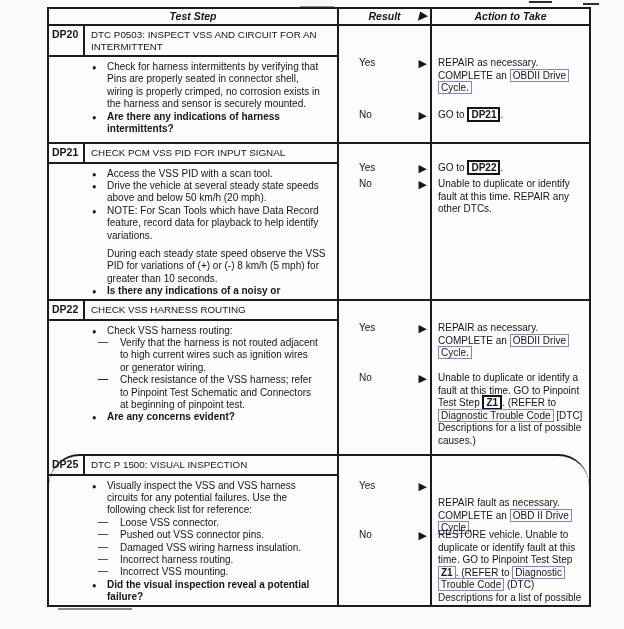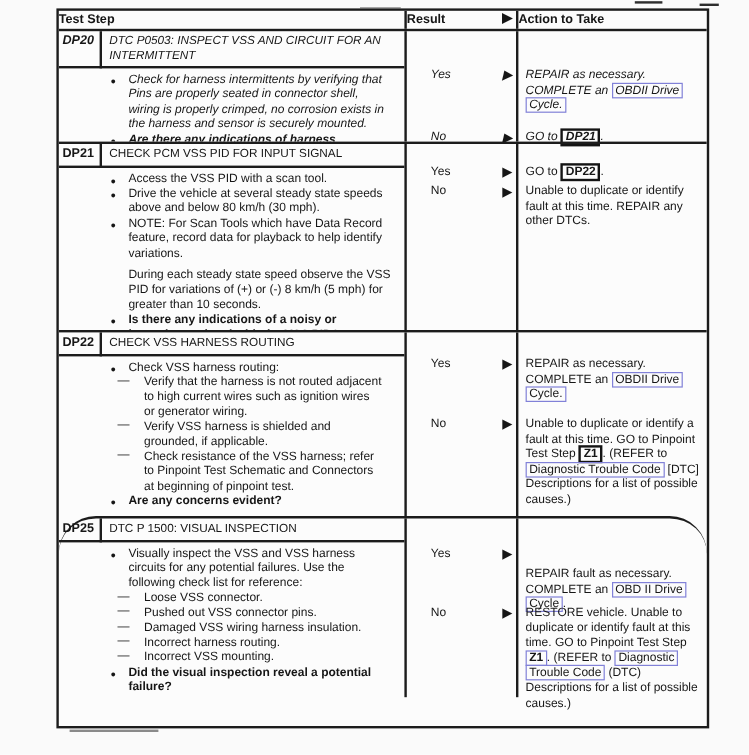--- a/index.html
+++ b/index.html
@@ -23,21 +23,21 @@
     overflow:hidden;
     background:#fcfcfc;
   }
 
   
   .thead {
     display:grid; grid-template-columns:288px 95px 1fr;
     flex:0 0 15px; height:15px;
     font-weight:bold; font-size:10.5px; line-height:13px;
   }
-  .th { padding-top:1px; }
+  .th { text-align:center; padding-top:1px;font-style:italic; }
   .th-result { border-left:2px solid #1c1c1c; border-right:2px solid #1c1c1c; position:relative; }
   .th-result .hdr-arrow {
     position:absolute; right:3px; top:0px;
     font-size:11px; line-height:13px;
   }
 
   
   .dp-section {
     display:grid;
     grid-template-columns:36px 252px 95px 1fr;
@@ -117,60 +117,60 @@
 
     <div class="thead">
       <div class="th">Test Step</div>
       <div class="th th-result">
         <span>Result</span>
         <span class="hdr-arrow">▶</span>
       </div>
       <div class="th">Action to Take</div>
     </div>
 
-    <div style="display:contents"><section class="dp-section" style="height: 94px; font-style: italic;">
+    <div style="display:contents"><section class="dp-section" style="height: 118px;">
           <div class="dp-cell">DP20</div>
           <div class="title-cell">DTC P0503: INSPECT VSS AND CIRCUIT FOR AN INTERMITTENT</div>
           <div class="body-cell">
             <div class="step bullet"><span class="marker">●</span><span class="step-text">Check for harness intermittents by verifying that Pins are properly seated in connector shell, wiring is properly crimped, no corrosion exists in the harness and sensor is securely mounted.</span></div>
             <div class="step bullet_bold"><span class="marker">●</span><span class="step-text">Are there any indications of harness intermittents?</span></div>
           </div>
           <div class="result-cell">
             <div class="res-entry" style="top: 31px;"><span class="res-label">Yes</span><span class="res-arrow">▶</span></div>
             <div class="res-entry" style="top: 83px;"><span class="res-label">No</span><span class="res-arrow">▶</span></div>
           </div>
           <div class="action-cell">
             <div class="act-entry" style="top: 31px;"><span>REPAIR as necessary. COMPLETE an </span><span class="ref-box ref-blue">OBDII Drive Cycle.</span></div>
             <div class="act-entry" style="top: 83px;"><span>GO to </span><span class="ref-box ref-black">DP21</span><span>.</span></div>
           </div>
         </section><section class="dp-section" style="height: 157px;">
           <div class="dp-cell">DP21</div>
           <div class="title-cell">CHECK PCM VSS PID FOR INPUT SIGNAL</div>
           <div class="body-cell">
             <div class="step bullet"><span class="marker">●</span><span class="step-text">Access the VSS PID with a scan tool.</span></div>
-            <div class="step bullet"><span class="marker">●</span><span class="step-text">Drive the vehicle at several steady state speeds above and below 80 km/h (30 mph).</span></div>
+            <div class="step bullet"><span class="marker">●</span><span class="step-text">Drive the vehicle at several steady state speeds above and below 50 km/h (20 mph).</span></div>
             <div class="step bullet"><span class="marker">●</span><span class="step-text">NOTE: For Scan Tools which have Data Record feature, record data for playback to help identify variations.</span></div>
             <div class="step text"><span class="step-text">During each steady state speed observe the VSS PID for variations of (+) or (-) 8 km/h (5 mph) for greater than 10 seconds.</span></div>
             <div class="step bullet_bold"><span class="marker">●</span><span class="step-text">Is there any indications of a noisy or intermittent signal with the VSS PID?</span></div>
           </div>
           <div class="result-cell">
             <div class="res-entry" style="top: 18px;"><span class="res-label">Yes</span><span class="res-arrow">▶</span></div>
             <div class="res-entry" style="top: 34px;"><span class="res-label">No</span><span class="res-arrow">▶</span></div>
           </div>
           <div class="action-cell">
             <div class="act-entry" style="top: 18px;"><span>GO to </span><span class="ref-box ref-black">DP22</span><span>.</span></div>
             <div class="act-entry" style="top: 34px;"><span>Unable to duplicate or identify fault at this time. REPAIR any other DTCs.</span></div>
           </div>
         </section><section class="dp-section" style="height: 155px;">
           <div class="dp-cell">DP22</div>
           <div class="title-cell">CHECK VSS HARNESS ROUTING</div>
           <div class="body-cell">
             <div class="step bullet"><span class="marker">●</span><span class="step-text">Check VSS harness routing:</span></div>
             <div class="step dash"><span class="marker">—</span><span class="step-text">Verify that the harness is not routed adjacent to high current wires such as ignition wires or generator wiring.</span></div>
-            <div class="step dash"><span class="marker">—</span><span class="step-text">Verify VSS harness is shielded and grounded, if applicable.</span></div>
+            <div class="step dash"><span class="marker">—</span></div>
             <div class="step dash"><span class="marker">—</span><span class="step-text">Check resistance of the VSS harness; refer to Pinpoint Test Schematic and Connectors at beginning of pinpoint test.</span></div>
             <div class="step bullet_bold"><span class="marker">●</span><span class="step-text">Are any concerns evident?</span></div>
           </div>
           <div class="result-cell">
             <div class="res-entry" style="top: 21px;"><span class="res-label">Yes</span><span class="res-arrow">▶</span></div>
             <div class="res-entry" style="top: 71px;"><span class="res-label">No</span><span class="res-arrow">▶</span></div>
           </div>
           <div class="action-cell">
             <div class="act-entry" style="top: 21px;"><span>REPAIR as necessary. COMPLETE an </span><span class="ref-box ref-blue">OBDII Drive Cycle.</span></div>
             <div class="act-entry" style="top: 71px;"><span>Unable to duplicate or identify a fault at this time. GO to Pinpoint Test Step </span><span class="ref-box ref-black">Z1</span><span>. (REFER to </span><span class="ref-box ref-blue">Diagnostic Trouble Code</span><span> [DTC] Descriptions for a list of possible causes.)</span></div>

